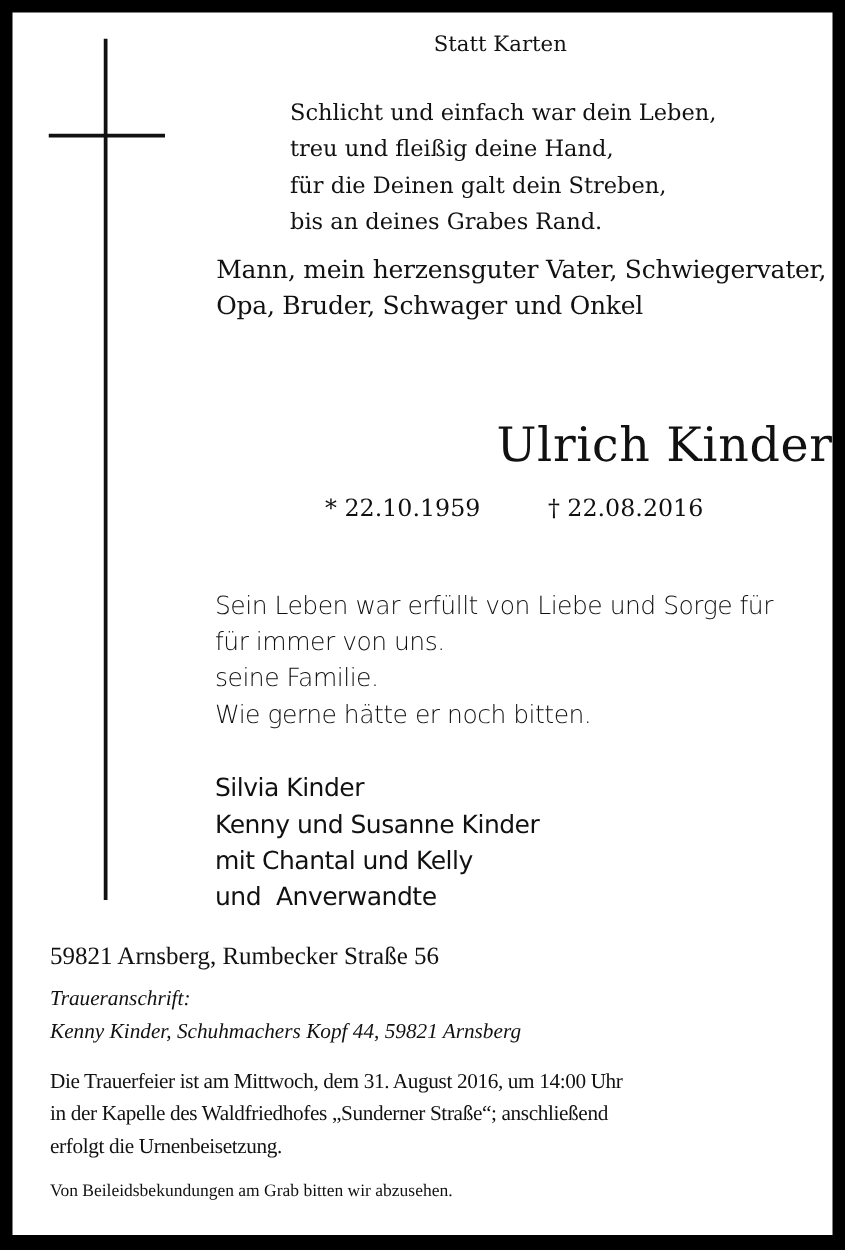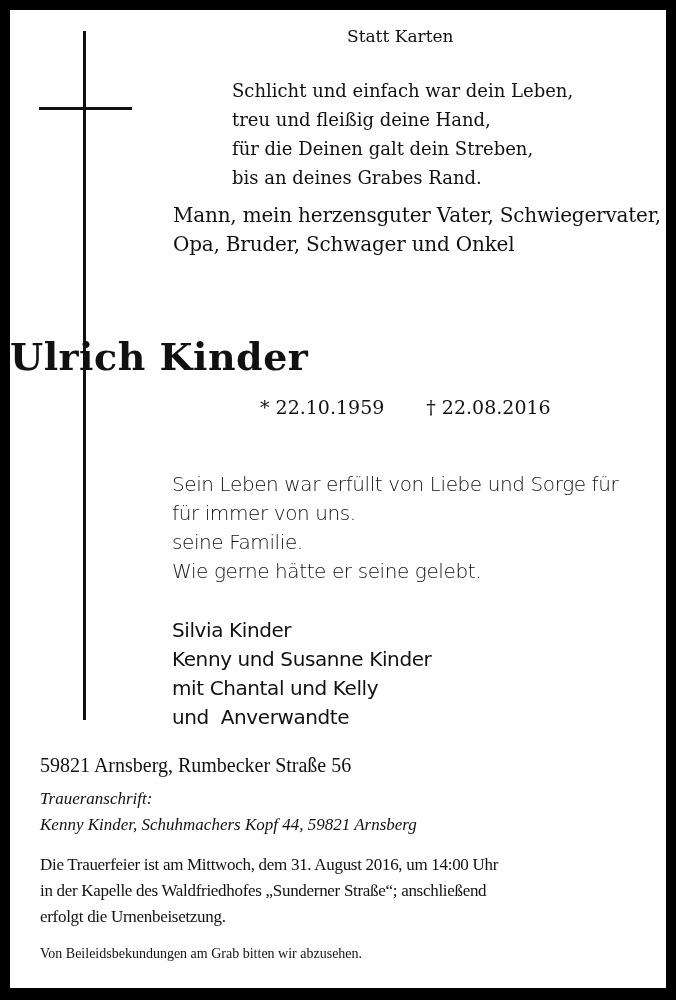--- a/index.html
+++ b/index.html
@@ -8,23 +8,23 @@
     position: absolute; left: 10px; top: 10px; width: 656px; height: 978px;
     background: #fff; color: #111;
     font-family: "DejaVu Serif", serif;
   }
   .cross-v { position: absolute; left: 73px; top: 21px; width: 3px; height: 689px; background: #111; }
   .cross-h { position: absolute; left: 29px; top: 97px; width: 93px; height: 3px; background: #111; }
   .abs { position: absolute; white-space: nowrap; }
   .head { left: 337px; top: 16px; font-size: 17px; }
   .poem { left: 222px; top: 54px; font-size: 18px; line-height: 29px; margin-top: 12px; }
   .intro { left: 163px; top: 191px; font-size: 20px; line-height: 29px; letter-spacing: -0.2px; }
-  .name { left: 0; width: 656px; text-align: left; top: 324px; font-size: 38px; font-weight: bold; letter-spacing: 0.5px; }
+  .name { left: 0; width: 656px; text-align: right; top: 324px; font-size: 38px; font-weight: normal; letter-spacing: 0.5px; }
   .dates { left: 250px; top: 386px; font-size: 19px; }
-  .dates span + span { margin-left: 42px; }
+  .dates span + span { margin-left: 54px; }
   .body2 { left: 162px; top: 460px; font-size: 20px; line-height: 29px; font-family: "DejaVu Sans", sans-serif; letter-spacing: -0.4px; font-weight: 300; }
   .family { left: 162px; top: 606px; font-size: 20px; line-height: 29px; font-family: "DejaVu Sans", sans-serif; letter-spacing: -0.4px; }
   .addr { left: 30px; top: 744px; font-size: 20px; font-family: "Liberation Serif", serif; }
   .addr2 { left: 30px; top: 776px; font-size: 17px; line-height: 26px; font-family: "Liberation Serif", serif; font-style: italic; }
   .service { left: 30px; top: 842px; font-size: 17px; line-height: 26px; font-family: "Liberation Serif", serif; letter-spacing: -0.3px; }
   .closing { left: 30px; top: 936px; font-size: 14px; font-family: "Liberation Serif", serif; }
   .line { display: block; }
 </style>
 </head>
 <body>
@@ -50,21 +50,21 @@
   <div class="abs name">Ulrich Kinder</div>
 
   <div class="abs dates">
     <span>* 22.10.1959</span><span>† 22.08.2016</span>
   </div>
 
   <div class="abs body2">
     <span class="line">Sein Leben war erfüllt von Liebe und Sorge für</span>
     <span class="line">für immer von uns.</span>
     <span class="line">seine Familie.</span>
-    <span class="line">Wie gerne hätte er seine gelebt.</span>
+    <span class="line">Wie gerne hätte er noch bitten.</span>
   </div>
 
   <div class="abs family">
     <span class="line">Silvia Kinder</span>
     <span class="line">Kenny und Susanne Kinder</span>
     <span class="line">mit Chantal und Kelly</span>
     <span class="line" style="white-space:pre">und  Anverwandte</span>
   </div>
 
   <div class="abs addr">59821 Arnsberg, Rumbecker Straße 56</div>

